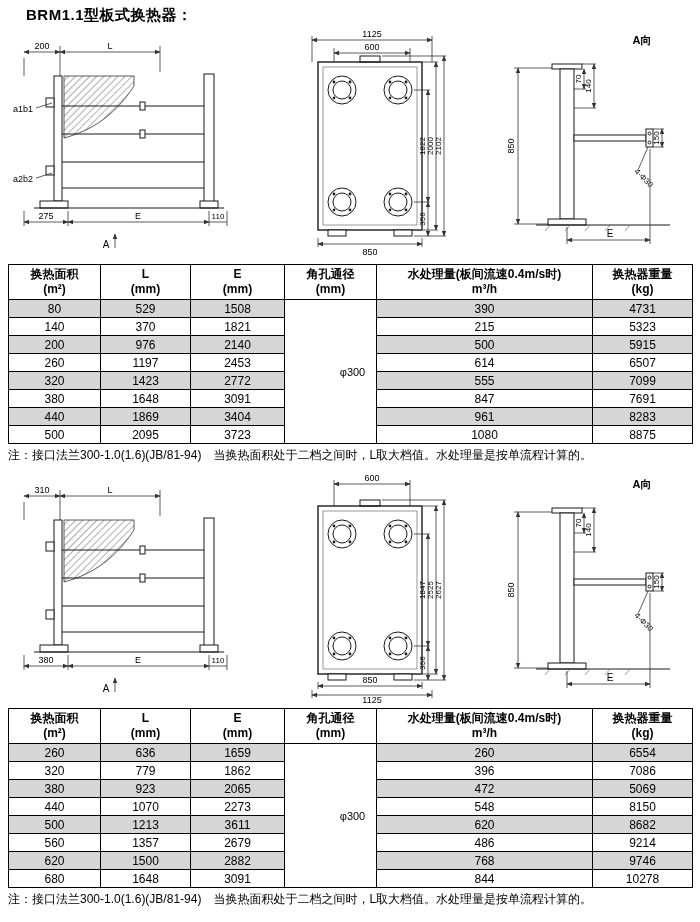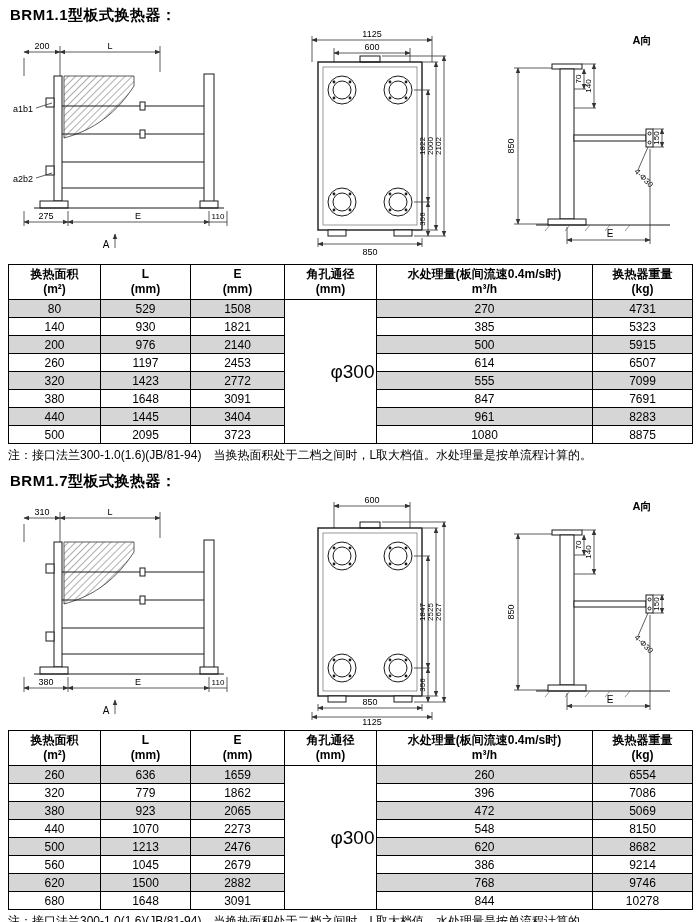--- a/index.html
+++ b/index.html
@@ -1,26 +1,26 @@
 <!DOCTYPE html>
 <html><head>
 <meta charset="utf-8">
 <style>
   html,body{margin:0;padding:0;background:#fff;}
   body{width:700px;height:922px;font-family:"Liberation Sans","DejaVu Sans",sans-serif;color:#000;overflow:hidden;}
   .page{padding:4px 8px;}
-  .section-title{font-weight:bold;font-size:15px;margin:2px 0 3px 2px;letter-spacing:.5px;}
+  .section-title{font-weight:bold;font-size:15px;margin:2px 0 3px 18px;letter-spacing:.5px;}
   .drawings{display:flex;justify-content:space-between;align-items:flex-start;height:234px;padding:0 2px;margin-bottom:2px;}
   table{width:100%;border-collapse:collapse;table-layout:fixed;border-radius:23px;}
   th,td{border:1px solid #000;font-size:12px;text-align:center;padding:0;}
   td{height:17px;}
   th{font-weight:bold;padding:2px 0;}
   .hcell div{line-height:1.25;}
   tbody tr:nth-child(odd) td{background:#d6d6d6;}
-  td.hole-cell{background:#fff !important;font-size:19px;padding-left:44px;}
+  td.hole-cell{background:#fff !important;font-size:11px;padding-left:44px;}
   .note{font-size:12px;font-weight:normal;margin:3px 0 8px 0;white-space:nowrap;}
   
   .ln{stroke:#1a1a1a;stroke-width:1;fill:none;}
   .thk{stroke:#1a1a1a;stroke-width:1.4;fill:none;}
   .thin{stroke:#555;stroke-width:.6;fill:none;}
   .dim{stroke:#333;stroke-width:.8;fill:none;}
   .fillw{fill:#fff;stroke:#1a1a1a;stroke-width:1;}
   svg text{font-size:9px;text-anchor:middle;fill:#000;font-family:"Liberation Sans","DejaVu Sans",sans-serif;}
   .t8{font-size:8px;}
   .t10{font-size:10px;}
@@ -215,28 +215,28 @@
               <div>(kg)</div>
             </th>
         </tr>
       </thead>
       <tbody>
           <tr>
             <td>80</td>
             <td>529</td>
             <td>1508</td>
             <td rowspan="8" class="hole-cell">φ300</td>
-            <td>270</td>
+            <td>390</td>
             <td>4731</td>
           </tr>
           <tr>
             <td>140</td>
-            <td>930</td>
+            <td>370</td>
             <td>1821</td>
-            <td>385</td>
+            <td>215</td>
             <td>5323</td>
           </tr>
           <tr>
             <td>200</td>
             <td>976</td>
             <td>2140</td>
             <td>500</td>
             <td>5915</td>
           </tr>
           <tr>
@@ -255,39 +255,38 @@
           </tr>
           <tr>
             <td>380</td>
             <td>1648</td>
             <td>3091</td>
             <td>847</td>
             <td>7691</td>
           </tr>
           <tr>
             <td>440</td>
-            <td>1445</td>
+            <td>1869</td>
             <td>3404</td>
             <td>961</td>
             <td>8283</td>
           </tr>
           <tr>
             <td>500</td>
             <td>2095</td>
             <td>3723</td>
             <td>1080</td>
             <td>8875</td>
           </tr>
         </tbody>
     </table>
     <p class="note">注：接口法兰300-1.0(1.6)(JB/81-94)　当换热面积处于二档之间时，L取大档值。水处理量是按单流程计算的。</p>
   </section>
 
   <section>
-    <h2 class="section-title">BRM1.7型板式换热器：</h2>
 
     <div class="drawings">
 
       <svg width="242" height="226" viewBox="0 0 242 226">
         <defs>
           <pattern id="HS2" width="5" height="5" patternUnits="userSpaceOnUse" patternTransform="rotate(45)">
             <line x1="0" y1="0" x2="0" y2="5" stroke="#333" stroke-width="0.8"></line>
           </pattern>
           <marker id="MS2" viewBox="0 0 10 10" refX="9" refY="5" markerWidth="7" markerHeight="7" orient="auto-start-reverse">
             <path d="M0,1 L10,5 L0,9 z" fill="#333"></path>
@@ -486,29 +485,29 @@
           <tr>
             <td>440</td>
             <td>1070</td>
             <td>2273</td>
             <td>548</td>
             <td>8150</td>
           </tr>
           <tr>
             <td>500</td>
             <td>1213</td>
-            <td>2476</td>
+            <td>3611</td>
             <td>620</td>
             <td>8682</td>
           </tr>
           <tr>
             <td>560</td>
-            <td>1045</td>
+            <td>1357</td>
             <td>2679</td>
-            <td>386</td>
+            <td>486</td>
             <td>9214</td>
           </tr>
           <tr>
             <td>620</td>
             <td>1500</td>
             <td>2882</td>
             <td>768</td>
             <td>9746</td>
           </tr>
           <tr>

